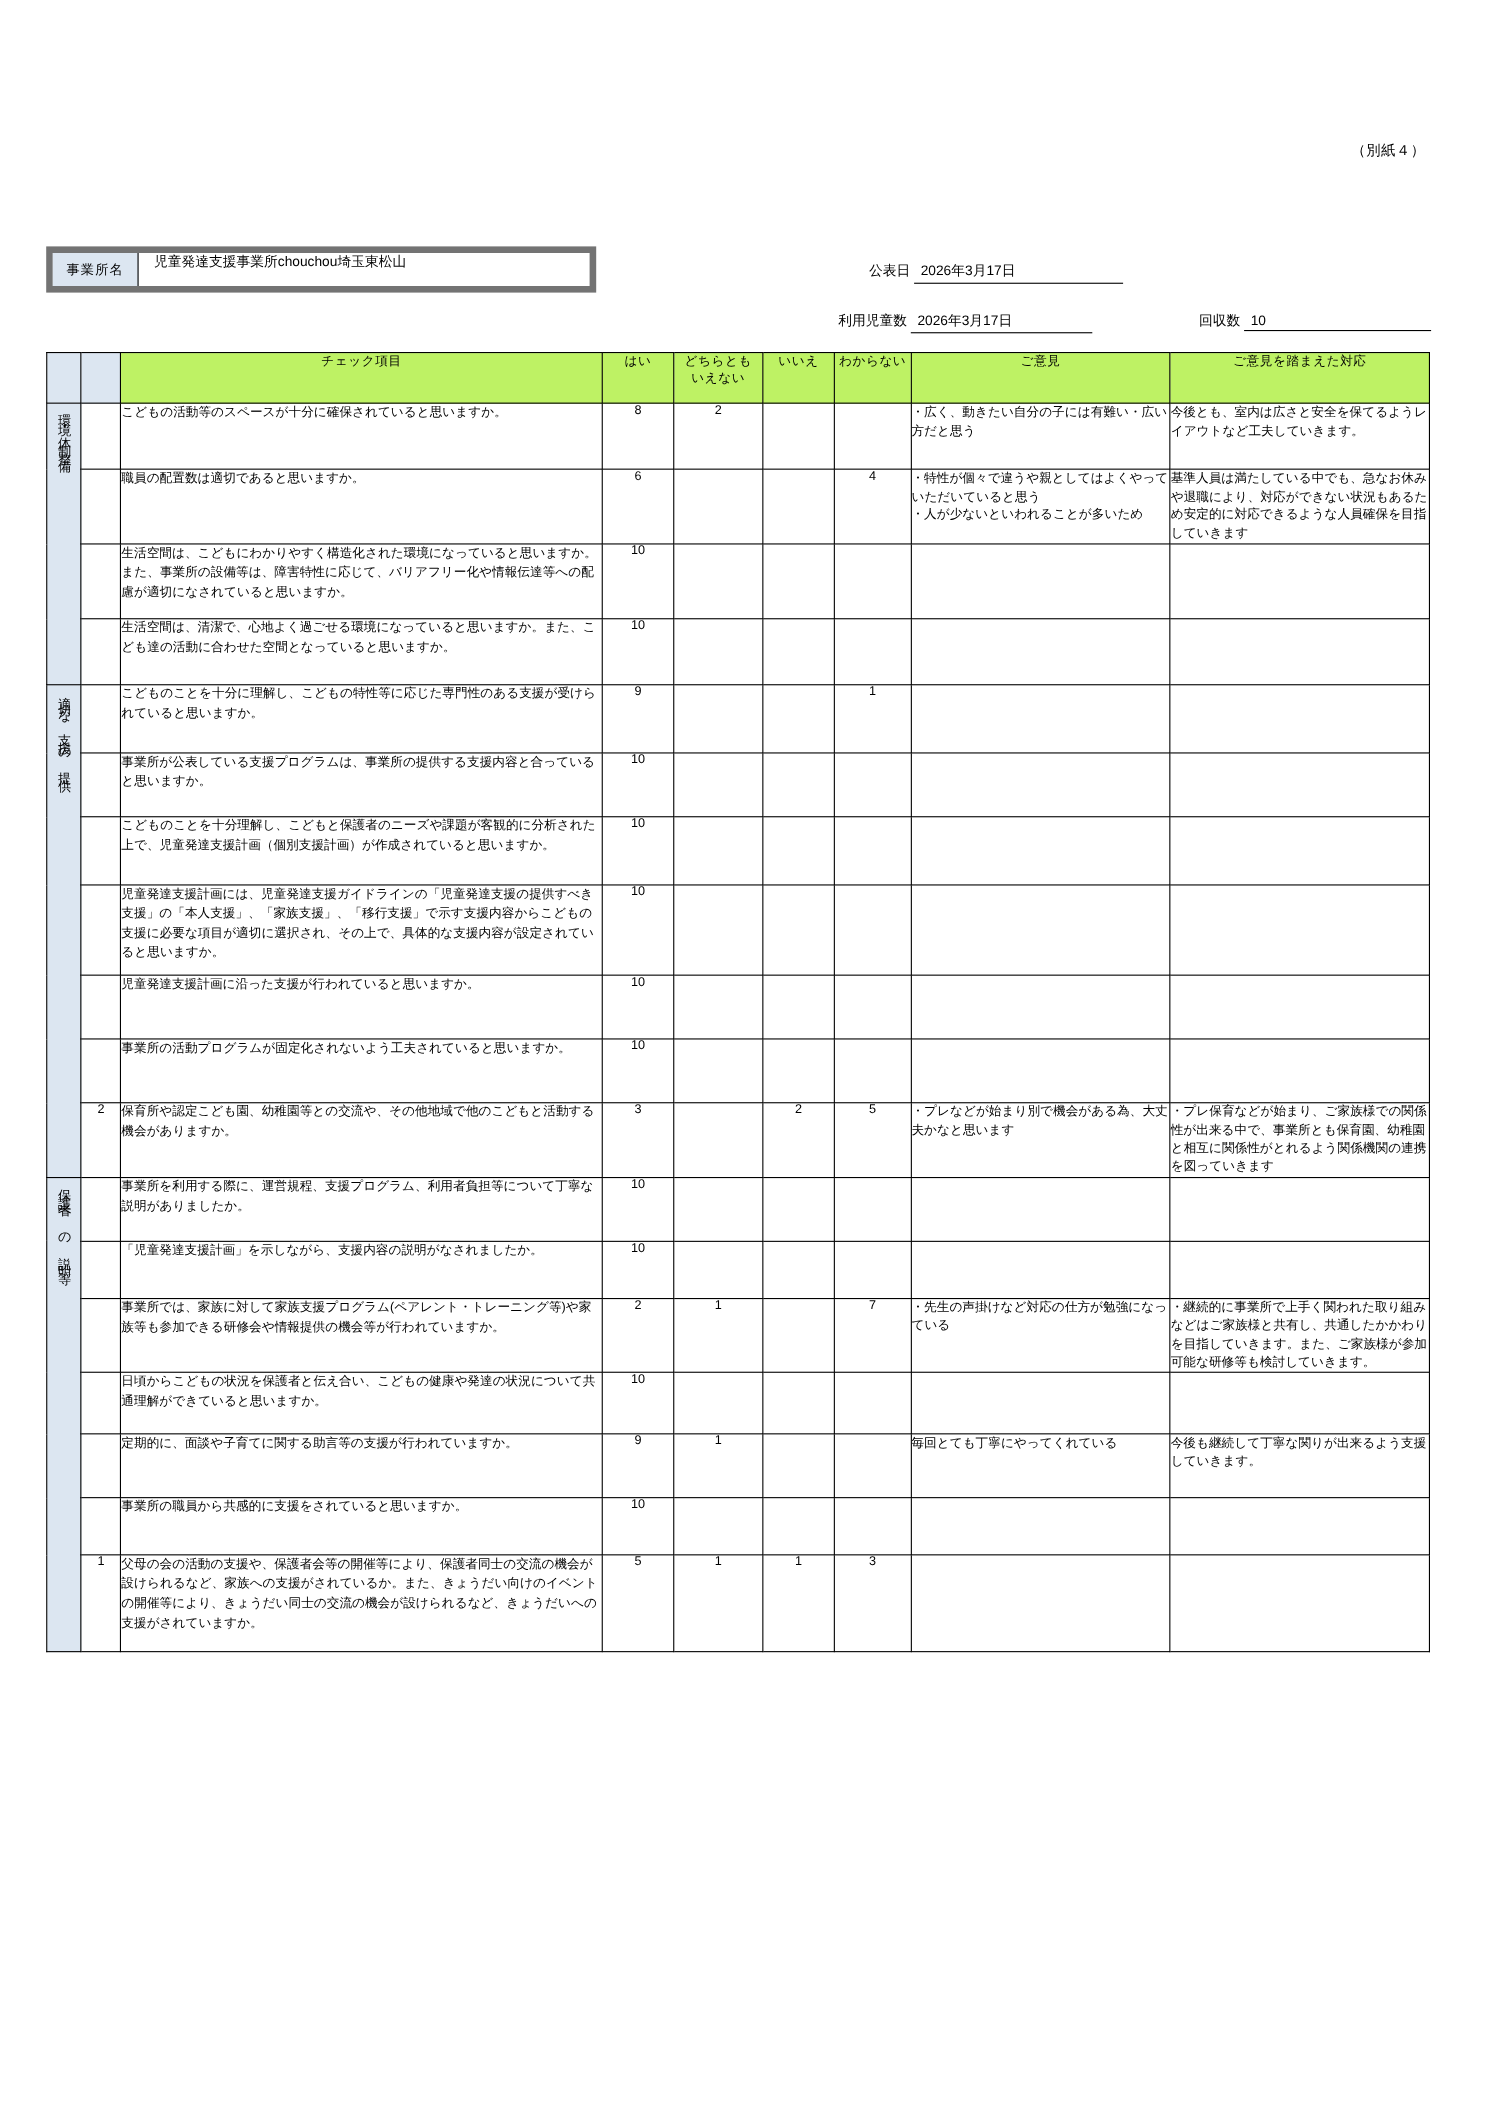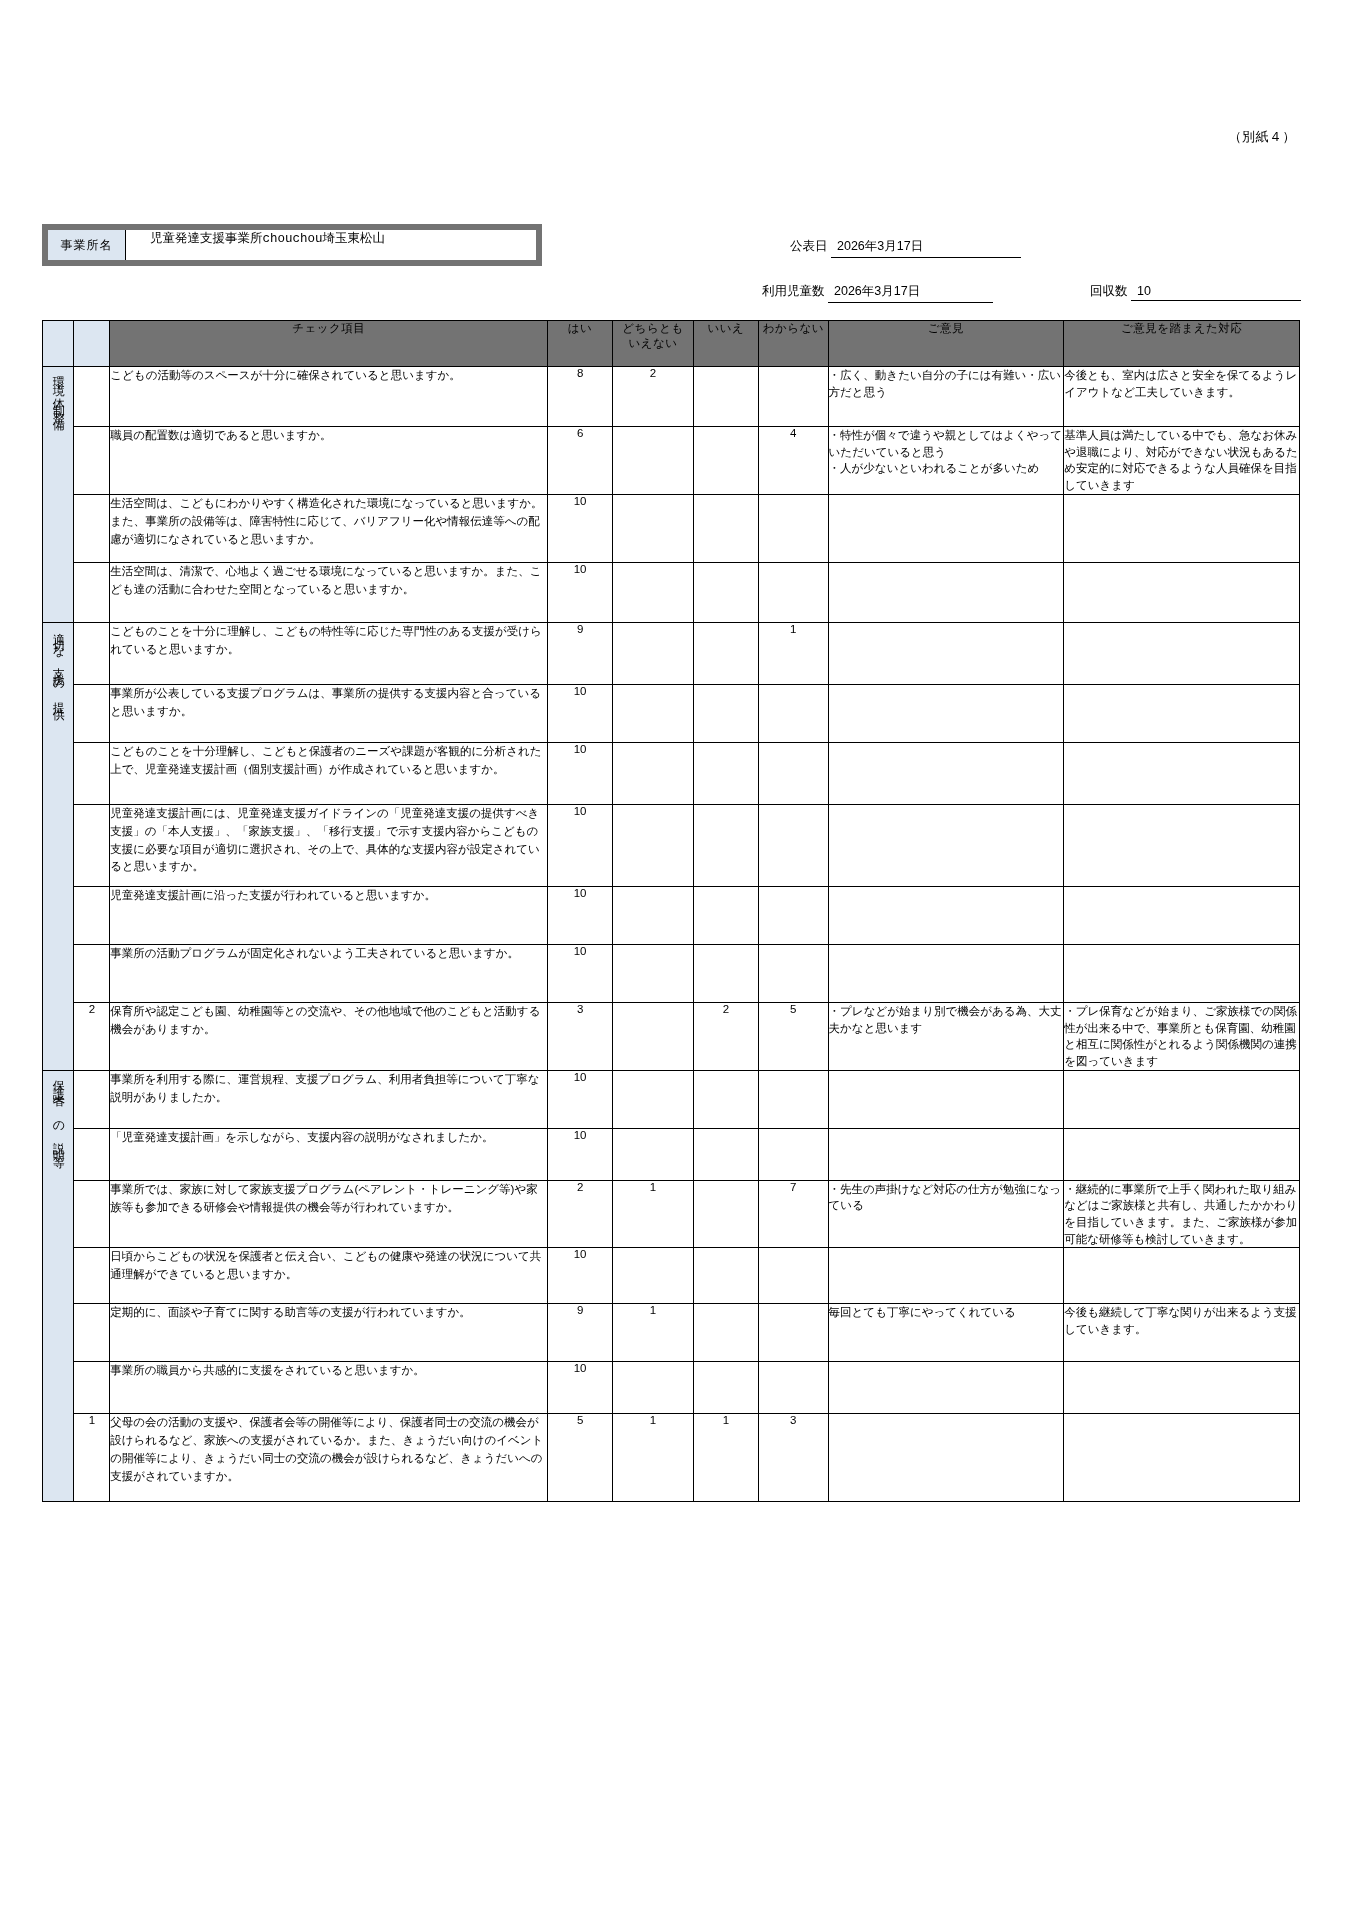--- a/index.html
+++ b/index.html
@@ -65,23 +65,22 @@
     height: 100%;
     border-right: 1px solid #000;
     background: #dce6f1;
     display: flex;
     align-items: center;
     justify-content: center;
     font-size: 12px;
     letter-spacing: 1px;
   }
   .office-value {
-    padding-left: 24px;
+    padding-left: 14px;
     font-size: 12.5px;
-    font-family: Liberation Mono, monospace;
   }
   .meta-pub {
     position: absolute;
     left: 790px;
     top: 238px;
     font-size: 12.5px;
   }
   .meta-pub .u {
     display: inline-block;
     border-bottom: 1px solid #000;
@@ -124,21 +123,21 @@
     table-layout: fixed;
   }
   table.main td, table.main th {
     border: 1px solid #000;
     font-size: 11.5px;
     font-weight: normal;
     vertical-align: top;
     padding: 0;
   }
   thead th {
-    background: #737373;
+    background: #bef264;
     text-align: center;
     vertical-align: middle;
     height: 46px;
     font-size: 12px;
     letter-spacing: 0.5px;
   }
   .cat-cell {
     background: #dce6f1;
     width: 28px;
     text-align: center;

